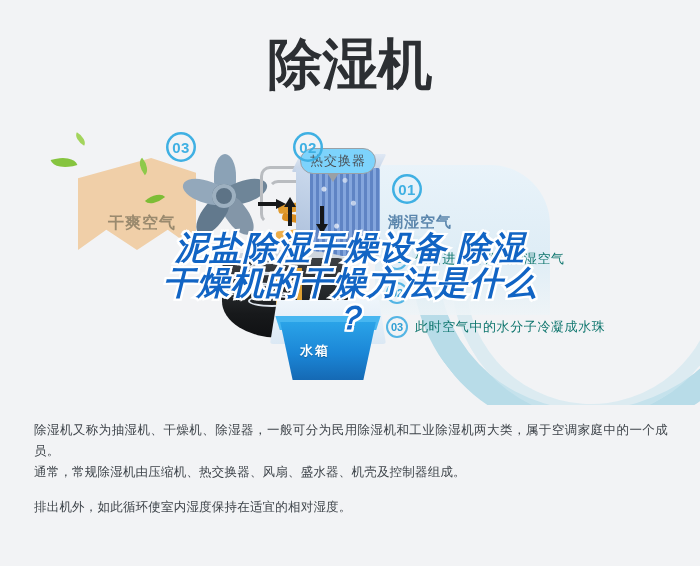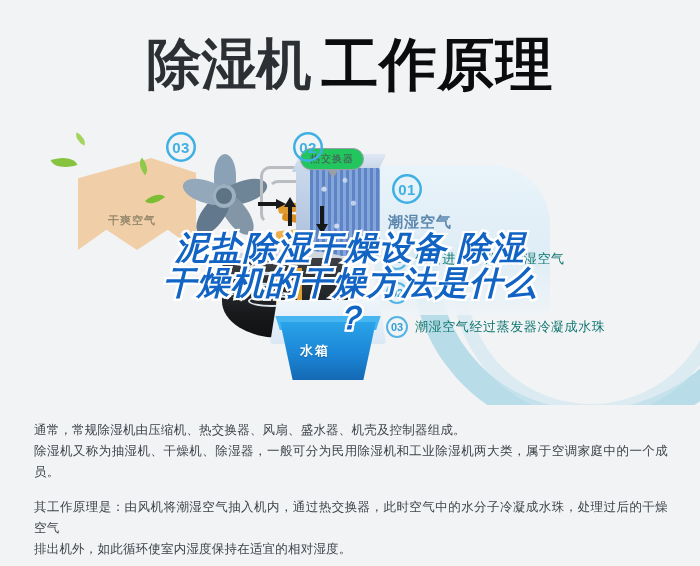--- a/index.html
+++ b/index.html
@@ -107,21 +107,21 @@
     top: 48px;
     width: 118px;
     height: 92px;
     background: #f0cfa8;
     clip-path: polygon(0% 22%, 62% 0%, 100% 16%, 100% 100%, 76% 78%, 50% 100%, 24% 78%, 0% 100%);
   }
   .dry-arrow-label {
     position: absolute;
     left: 108px;
     top: 103px;
-    font-size: 11px;
+    font-size: 16px;
     color: #9a8a6e;
     font-weight: 700;
     letter-spacing: 1px;
     white-space: nowrap;
   }
 
   
   .leaf {
     position: absolute;
     width: 20px;
@@ -243,22 +243,22 @@
   }
 
   
   .callout {
     position: absolute;
     left: 300px;
     top: 38px;
     padding: 3px 9px;
     border: 1.5px solid #9aa0a6;
     border-radius: 13px;
-    background: #22c55e;
-    font-size: 10px;
+    background: #7dd3fc;
+    font-size: 13px;
     color: #4a4f55;
     white-space: nowrap;
     letter-spacing: 1px;
   }
   .callout::after {
     content: "";
     position: absolute;
     left: 26px;
     bottom: -9px;
     width: 0; height: 0;
@@ -509,21 +509,20 @@
   }
   #body-text .para-gap { height: 14px; }
 </style>
 </head>
 <body>
 
 <div id="page">
 
   <div id="title-bar">
     <span class="title-part-1">除湿机</span>
-    <span class="title-part-2">工作原理</span>
   </div>
 
   <div id="illustration">
 
     <div class="swoosh"></div>
     <div class="swoosh-2"></div>
     <div class="haze"></div>
 
     <div class="dry-arrow"></div>
     <div class="dry-arrow-label">干爽空气</div>
@@ -597,33 +596,32 @@
     <div class="legend">
       <div class="legend-row">
         <span class="legend-badge">01</span>
         <span class="legend-text">侧面进风口吸入潮湿空气</span>
       </div>
       <div class="legend-row">
         <span class="legend-badge">02</span>
       </div>
       <div class="legend-row">
         <span class="legend-badge">03</span>
-        <span class="legend-text">潮湿空气经过蒸发器冷凝成水珠</span>
+        <span class="legend-text">此时空气中的水分子冷凝成水珠</span>
       </div>
     </div>
 
   </div>
 
   <div id="overlay">
     <div class="ol-line">泥盐除湿干燥设备 除湿</div>
     <div class="ol-line">干燥机的干燥方法是什么</div>
     <div class="ol-line">？</div>
   </div>
 
   <div id="body-text">
+    <p>除湿机又称为抽湿机、干燥机、除湿器，一般可分为民用除湿机和工业除湿机两大类，属于空调家庭中的一个成员。</p>
     <p>通常，常规除湿机由压缩机、热交换器、风扇、盛水器、机壳及控制器组成。</p>
-    <p>除湿机又称为抽湿机、干燥机、除湿器，一般可分为民用除湿机和工业除湿机两大类，属于空调家庭中的一个成员。</p>
     <div class="para-gap"></div>
-    <p>其工作原理是：由风机将潮湿空气抽入机内，通过热交换器，此时空气中的水分子冷凝成水珠，处理过后的干燥空气</p>
     <p>排出机外，如此循环使室内湿度保持在适宜的相对湿度。</p>
   </div>
 
 </div>
 
 </body></html>

